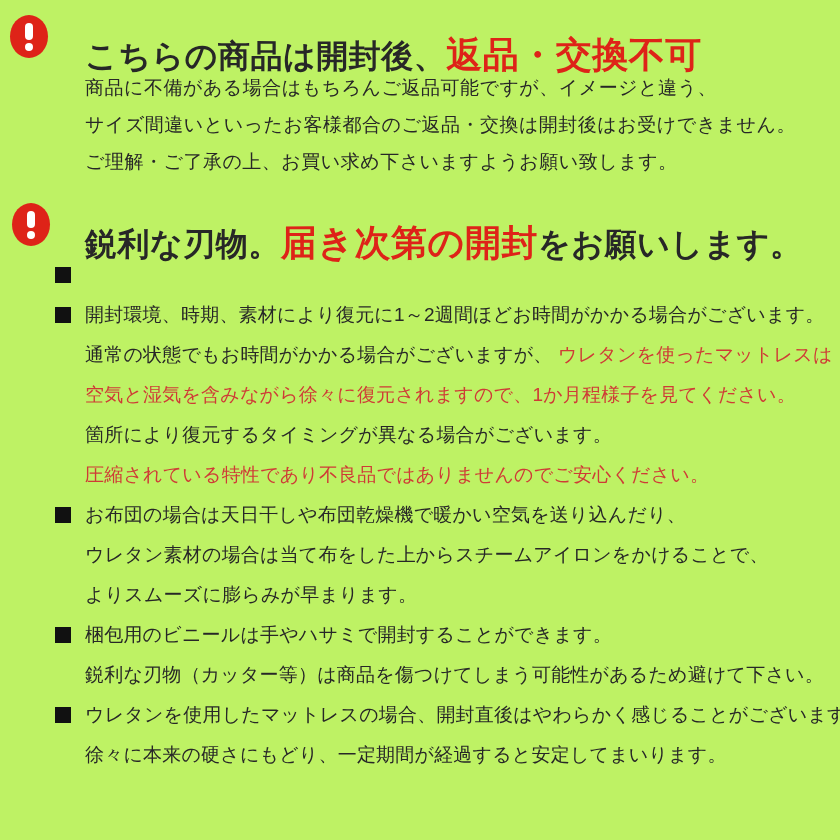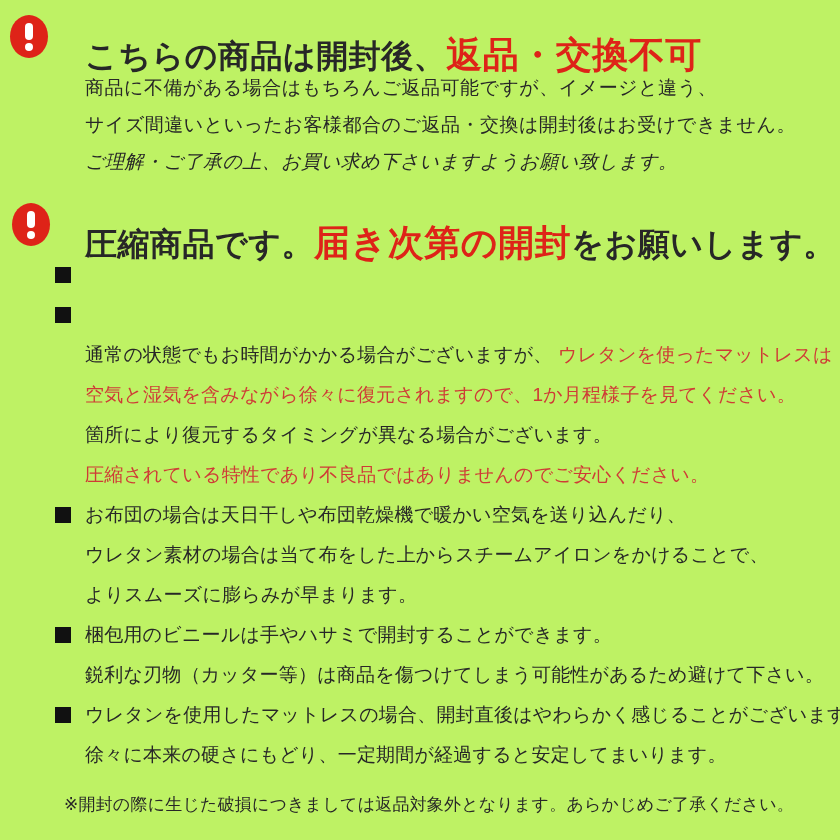--- a/index.html
+++ b/index.html
@@ -49,21 +49,21 @@
   #heading2{top:200px;}
   .h-black{font-size:32px;color:var(--ink);}
   .h-red{font-size:36px;color:var(--accent-red);margin-top:19px;}
 
   .body-line{
     position:absolute;left:85px;margin:0;
     font-size:19px;line-height:1;
     white-space:nowrap;color:var(--ink);
     letter-spacing:0.5px;
   }
-  #bl0{top:78px;} #bl1{top:115px;} #bl2{top:152px;font-style:italic;}
+  #bl0{top:78px;} #bl1{top:115px;} #bl2{top:152px;}
 
   #bullet-list{
     position:absolute;left:55px;top:255px;
   }
   .row{
     height:40px;line-height:40px;
     font-size:19px;white-space:nowrap;
     color:var(--ink);letter-spacing:0.2px;
   }
   .row .marker{
@@ -96,36 +96,35 @@
   </h1>
   <p id="bl1" class="body-line">サイズ間違いといったお客様都合のご返品・交換は開封後はお受けできません。</p>
   <p id="bl0" class="body-line">商品に不備がある場合はもちろんご返品可能ですが、イメージと違う、</p>
   <p id="bl2" class="body-line">ご理解・ご了承の上、お買い求め下さいますようお願い致します。</p>
 
   <span id="icon2" class="warn-icon">
     <span class="bar"></span>
     <span class="dot"></span>
   </span>
   <h2 id="heading2" class="heading">
-    <span class="h-black">圧縮商品です。</span>
+    <span class="h-black">鋭利な刃物。</span>
     <span class="h-red">届き次第の開封</span>
     <span class="h-black">をお願いします。</span>
   </h2>
 
   <div id="bullet-list">
       <div class="row"><span class="marker"><span class="sq"></span></span></div>
-      <div class="row"><span class="marker"><span class="sq"></span></span></div>
+      <div class="row"><span class="marker"><span class="sq"></span></span><span>開封環境、時期、素材により復元に1～2週間ほどお時間がかかる場合がございます。</span></div>
       <div class="row"><span class="marker"></span><span>通常の状態でもお時間がかかる場合がございますが、 </span><span class="red">ウレタンを使ったマットレスは</span></div>
       <div class="row"><span class="marker"></span><span class="red">空気と湿気を含みながら徐々に復元されますので、1か月程様子を見てください。</span></div>
       <div class="row"><span class="marker"></span><span>箇所により復元するタイミングが異なる場合がございます。</span></div>
       <div class="row"><span class="marker"></span><span class="red">圧縮されている特性であり不良品ではありませんのでご安心ください。</span></div>
       <div class="row"><span class="marker"><span class="sq"></span></span><span>お布団の場合は天日干しや布団乾燥機で暖かい空気を送り込んだり、</span></div>
       <div class="row"><span class="marker"></span><span>ウレタン素材の場合は当て布をした上からスチームアイロンをかけることで、</span></div>
       <div class="row"><span class="marker"></span><span>よりスムーズに膨らみが早まります。</span></div>
       <div class="row"><span class="marker"><span class="sq"></span></span><span>梱包用のビニールは手やハサミで開封することができます。</span></div>
       <div class="row"><span class="marker"></span><span>鋭利な刃物（カッター等）は商品を傷つけてしまう可能性があるため避けて下さい。</span></div>
       <div class="row"><span class="marker"><span class="sq"></span></span><span>ウレタンを使用したマットレスの場合、開封直後はやわらかく感じることがございますが、</span></div>
       <div class="row"><span class="marker"></span><span>徐々に本来の硬さにもどり、一定期間が経過すると安定してまいります。</span></div>
     </div>
 
-  <p class="footnote">※開封の際に生じた破損につきましては返品対象外となります。あらかじめご了承ください。</p>
 
 </div>
 
 </body></html>

